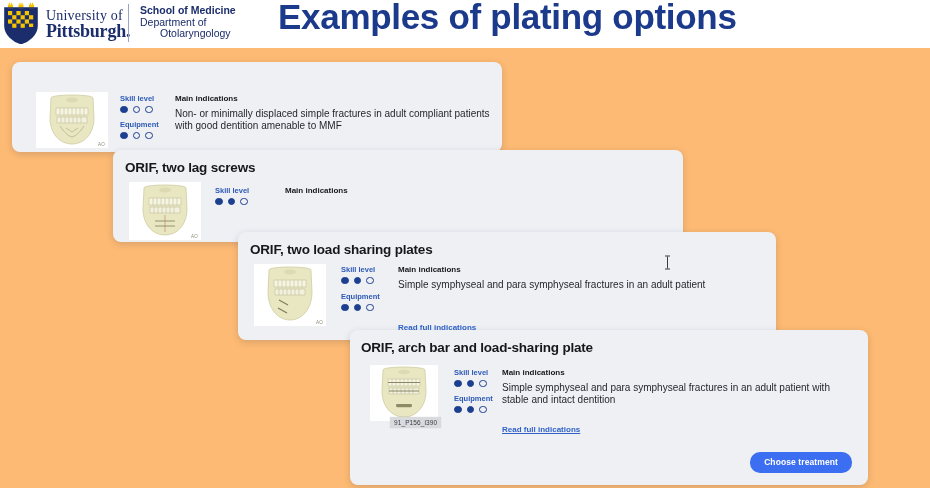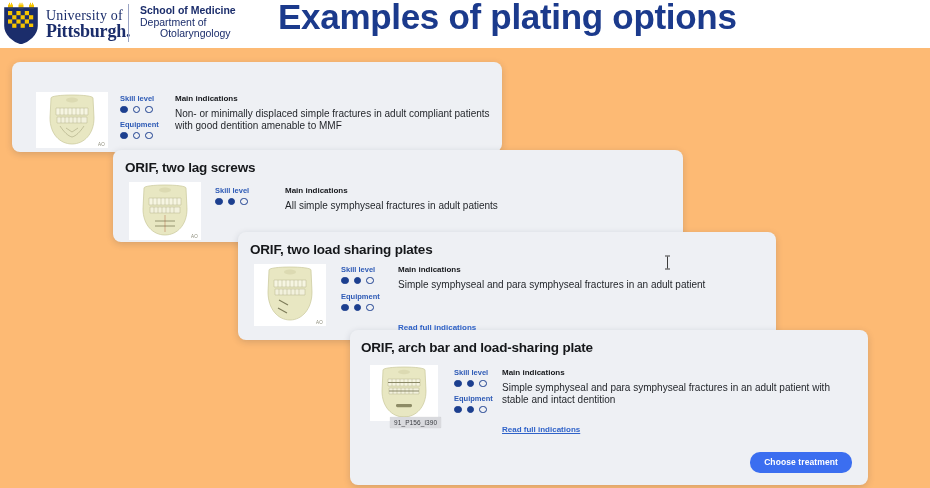--- a/index.html
+++ b/index.html
@@ -360,21 +360,20 @@
       <div class="meter-label">Skill level</div>
       <div class="dots">
         <span class="dot filled"></span>
         <span class="dot filled"></span>
         <span class="dot"></span>
       </div>
     </div>
 
     <div class="ind-block" style="left:172px; top:36px; width:370px;">
       <div class="ind-head">Main indications</div>
-      <div class="ind-body">All simple symphyseal fractures in adult patients</div>
     </div>
   </div>
 
   <div class="card" id="card-3">
     <div class="card-title" style="left:12px; top:10px; font-size:13.5px;">ORIF, two load sharing plates</div>
 
     <div class="thumb" style="left:16px; top:32px; width:72px; height:62px;">
       <svg width="72" height="62" viewBox="0 0 72 62">
         <rect width="72" height="62" fill="#ffffff"></rect>
         <path d="M15 6 C15 2 57 2 57 6 L58 28 C58 45 48 56 36 56 C24 56 14 45 14 28 Z" fill="#e8e7c2" stroke="#c9c79a" stroke-width="0.7"></path>

